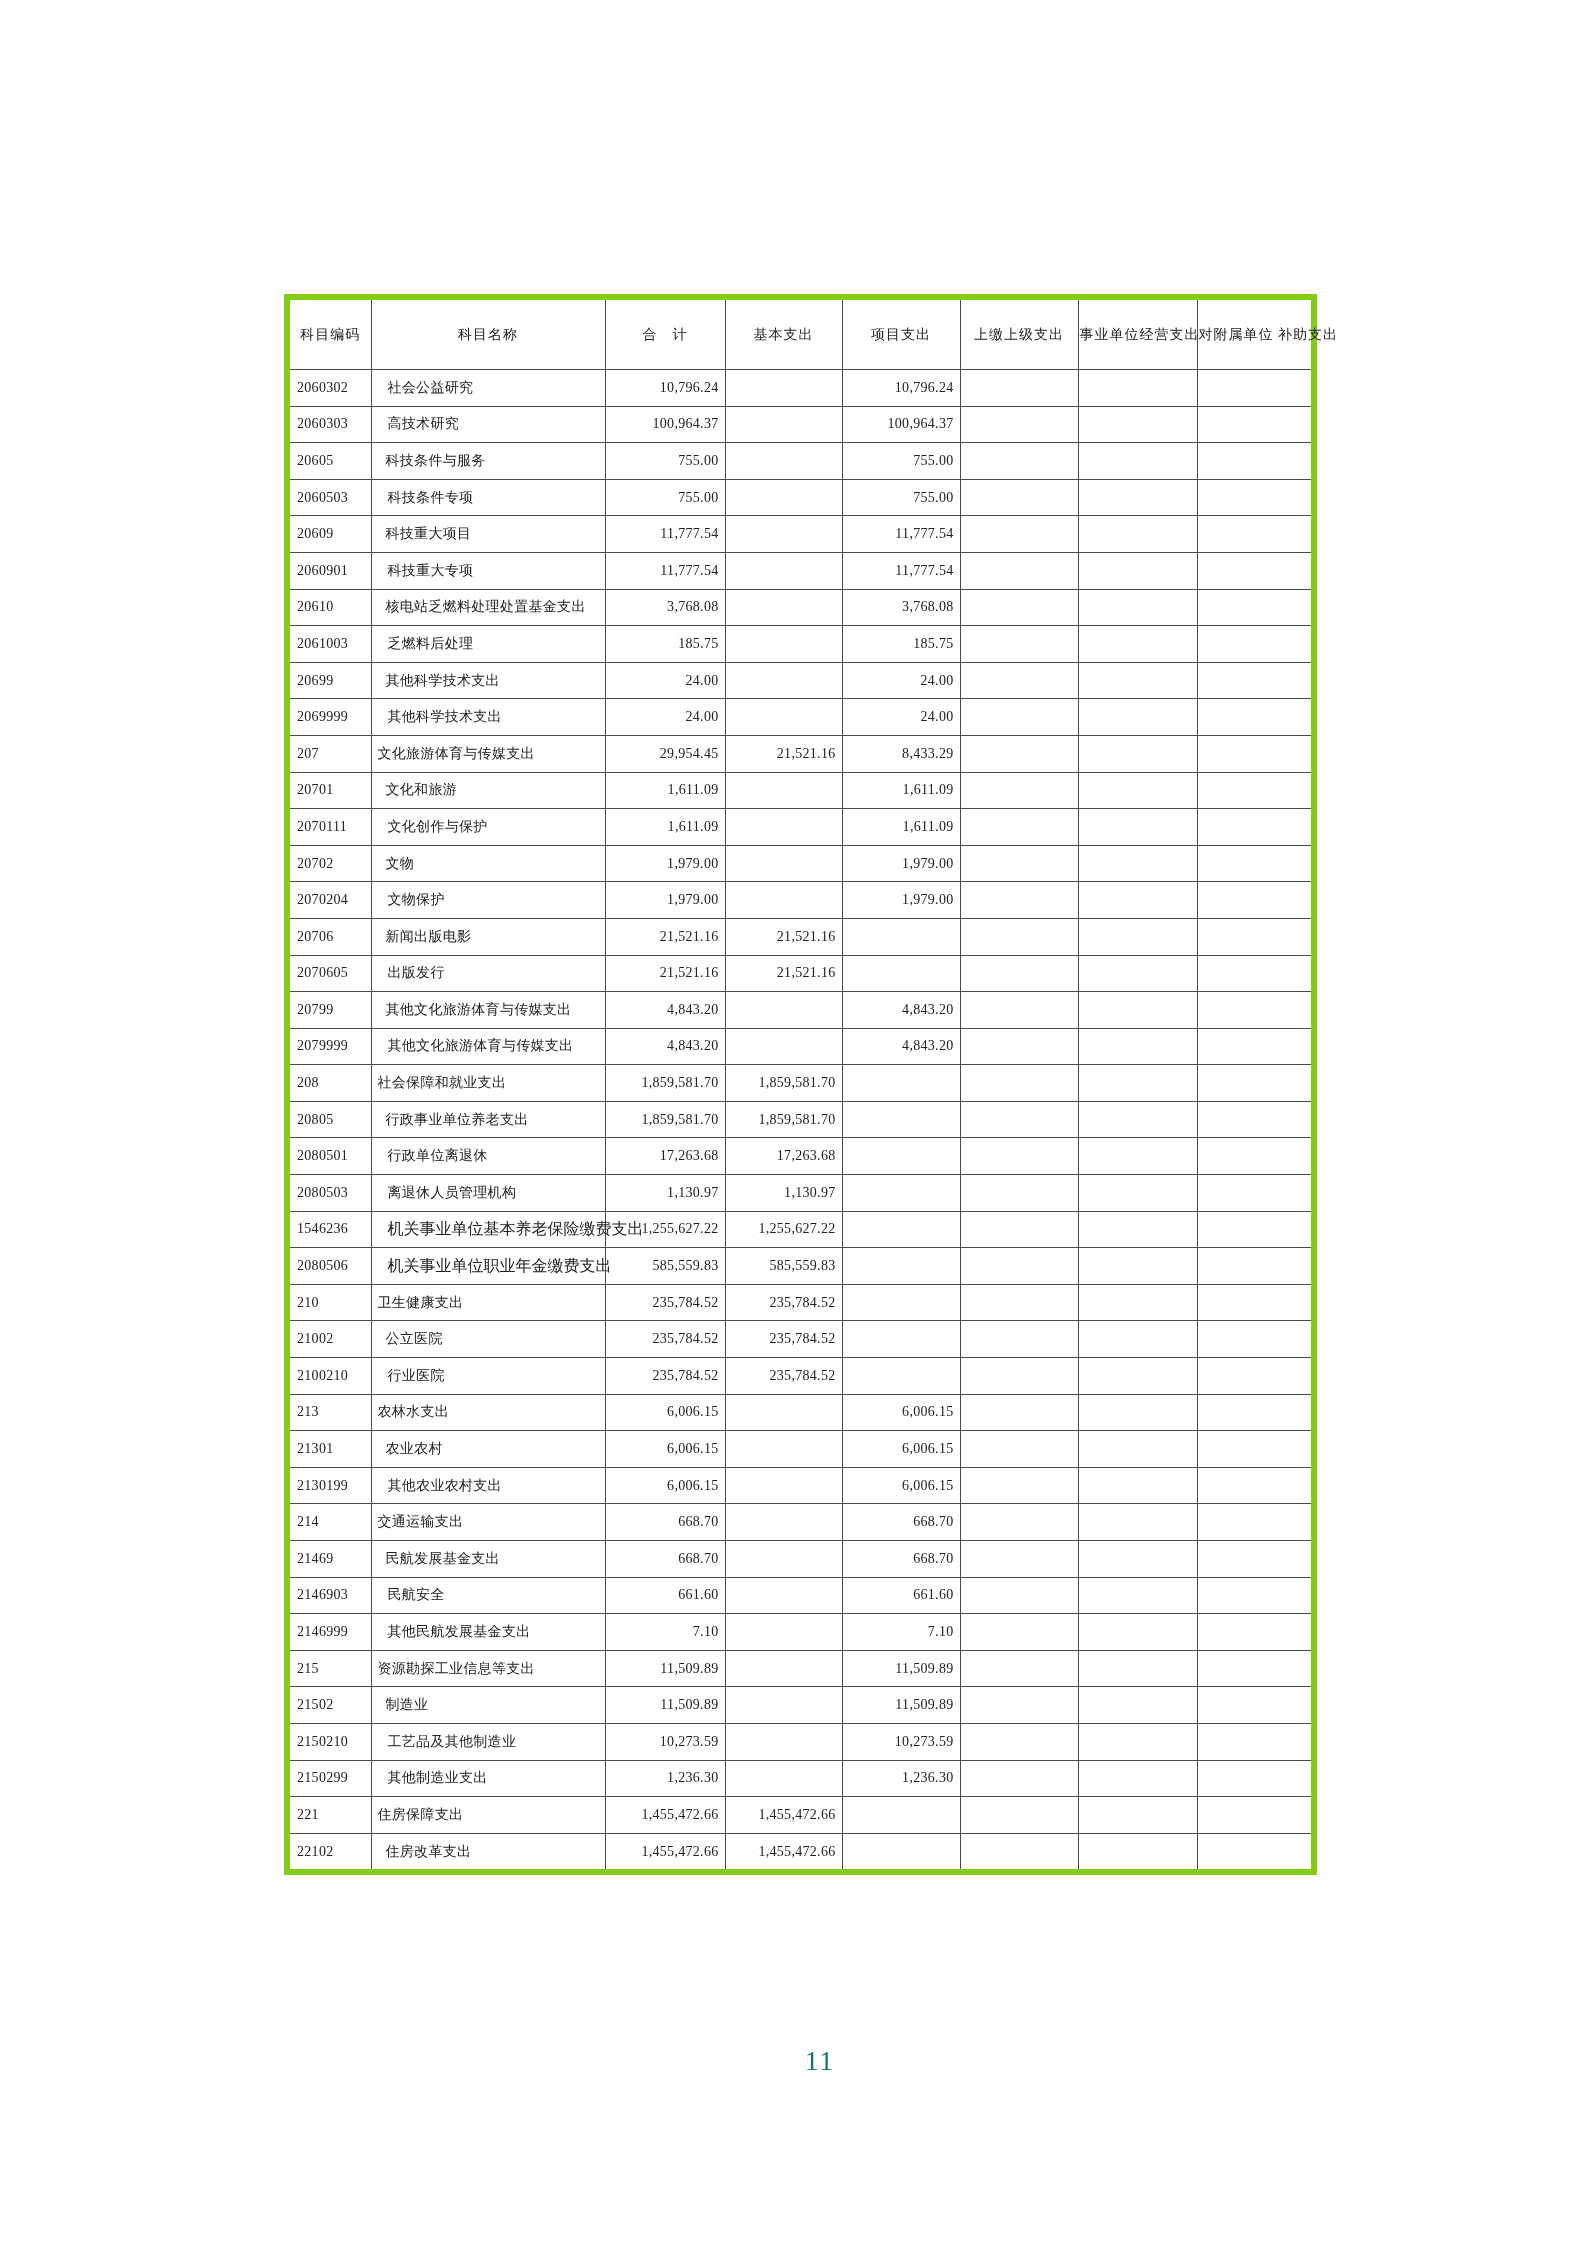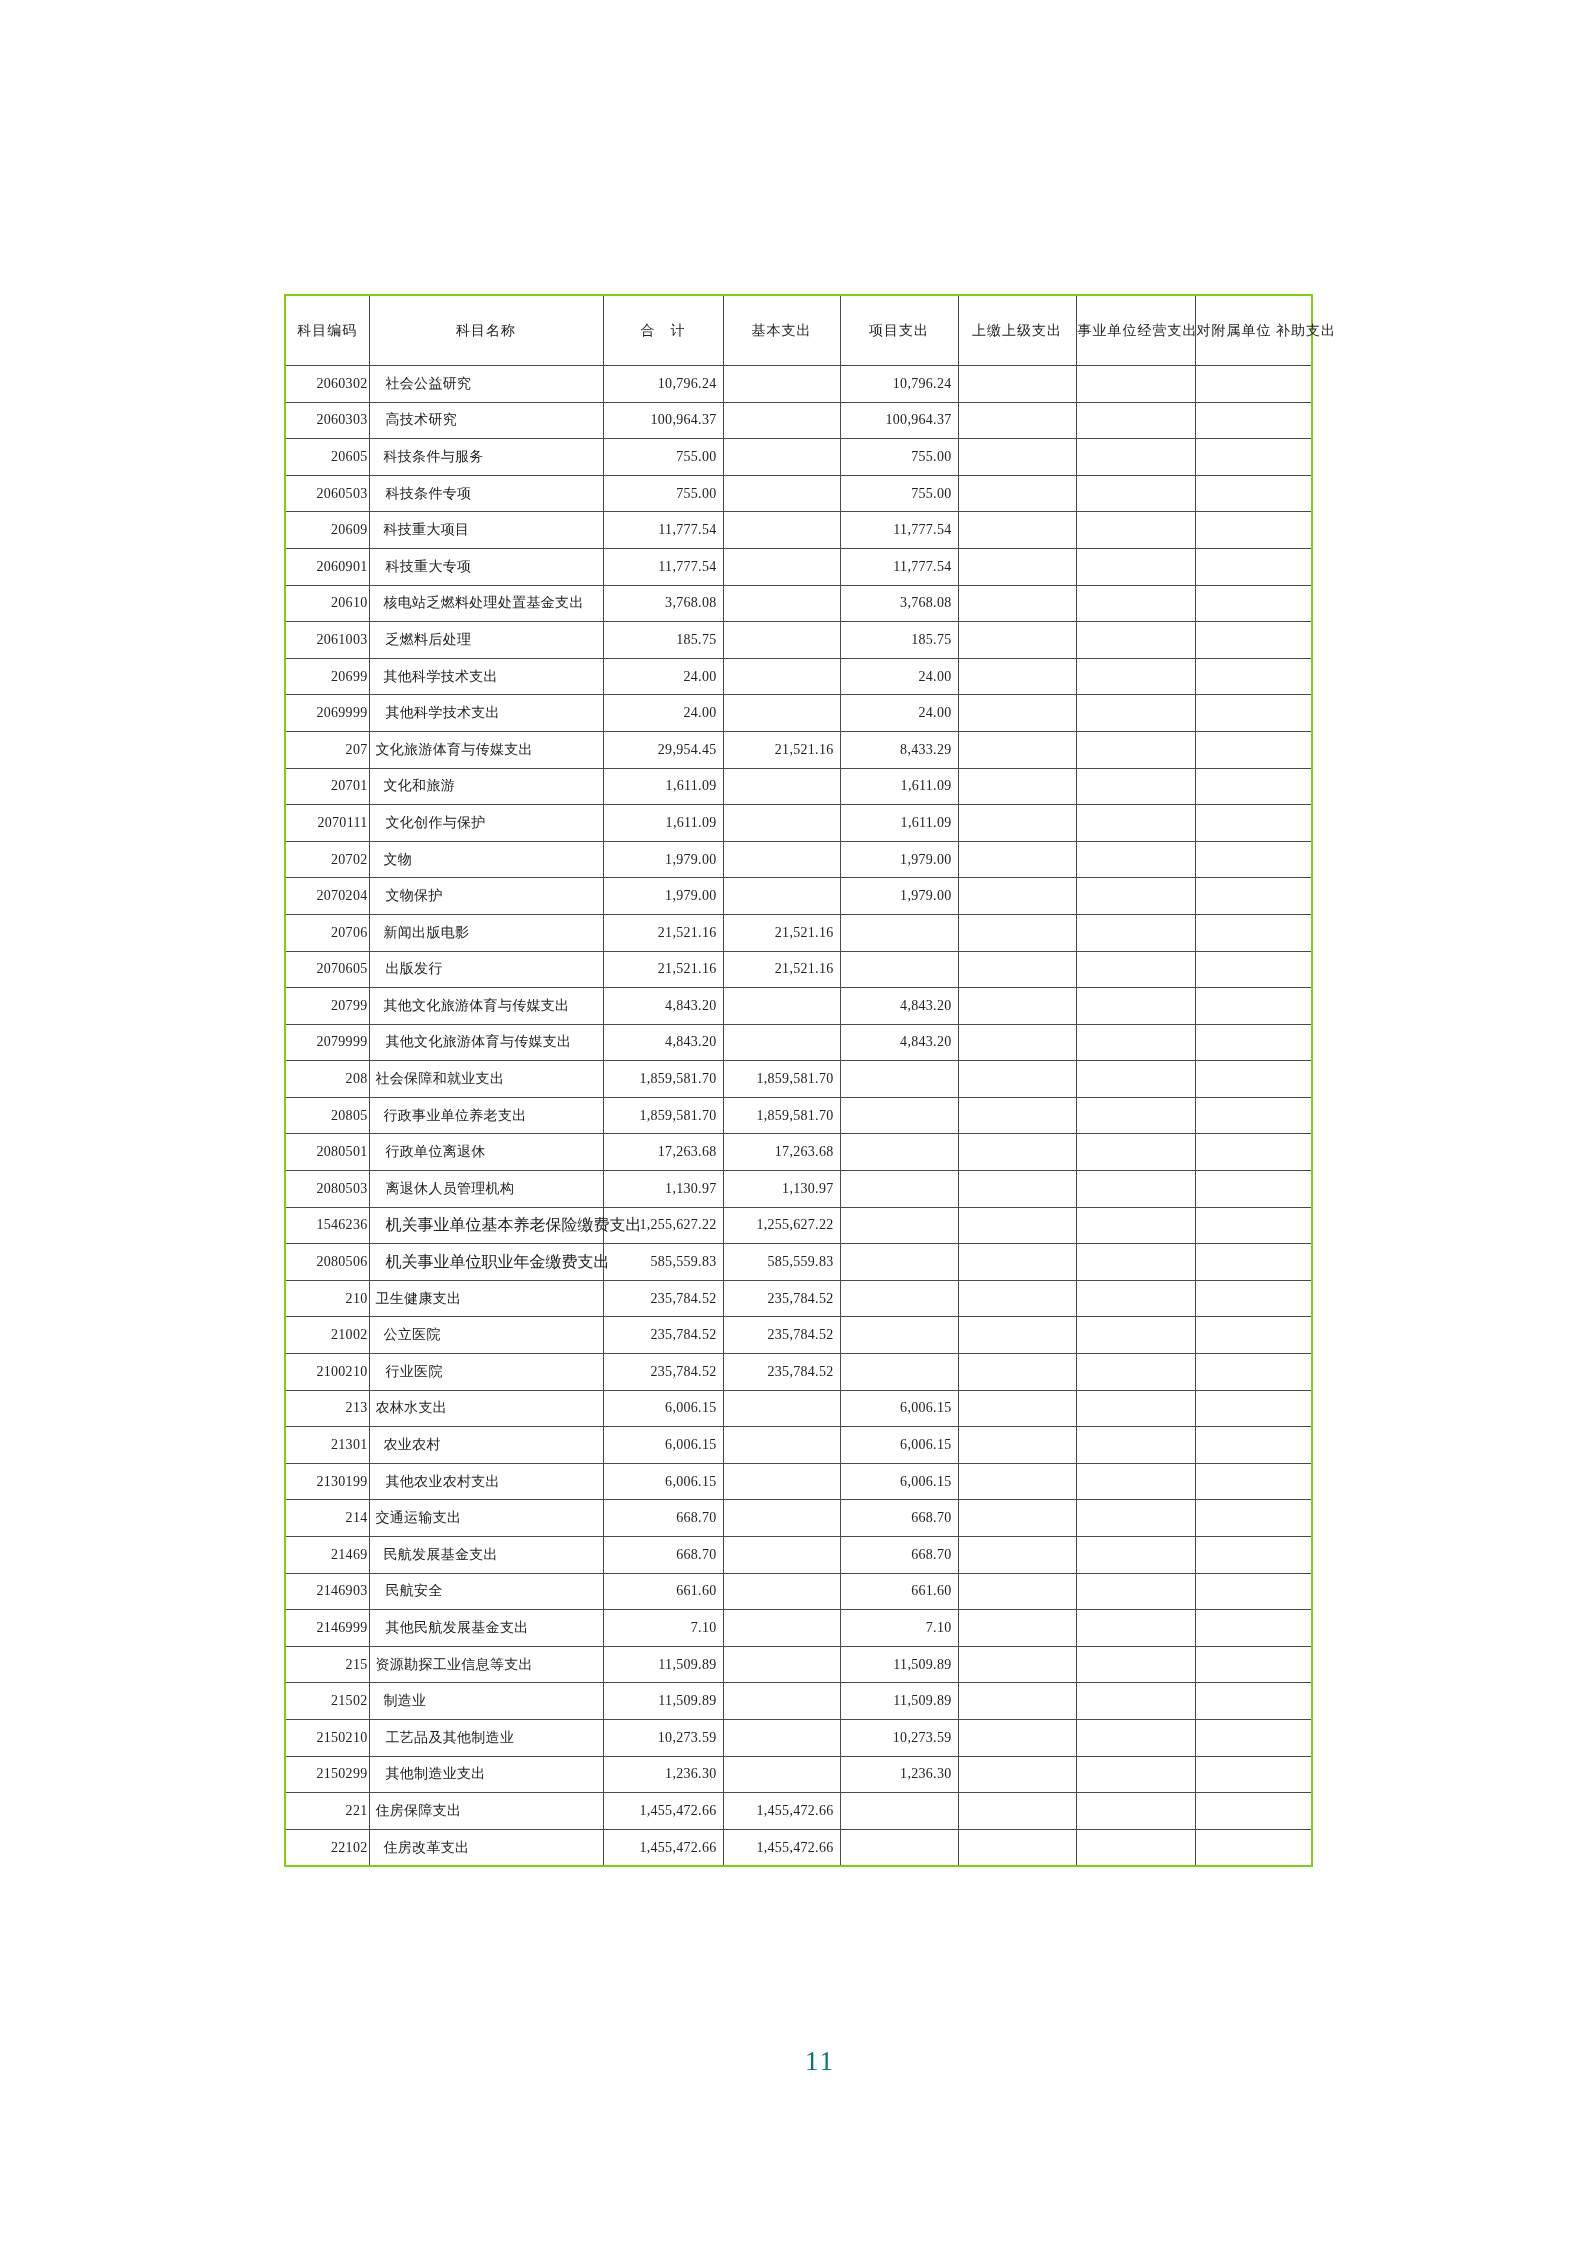--- a/index.html
+++ b/index.html
@@ -26,36 +26,36 @@
   }
   table.budget th,
   table.budget td{
     border:1px solid #4a4a4a;
     font-weight:normal;
     font-size:14px;
     color:#222;
     overflow:visible;
     white-space:nowrap;
   }
-  table.budget{border:2px solid #84cc16;}
+  table.budget{border:6px solid #84cc16;}
   thead th{
     height:67px;
     text-align:center;
     vertical-align:middle;
     white-space:pre-line;
     font-size:14px;
     letter-spacing:1px;
     border-bottom:4px double #4a4a4a;
   }
   tbody td{
     height:33.6px;
     vertical-align:middle;
     letter-spacing:0.3px;
   }
-  .col-code{text-align:right;padding-left:7px;}
+  .col-code{text-align:left;padding-left:7px;}
   .col-name{text-align:left;}
   .col-name.lvl0{padding-left:6px;}
   .col-name.lvl1{padding-left:14px;}
   .col-name.lvl2{padding-left:16px;}
   .col-name.squeeze{font-size:16px;letter-spacing:0;}
   .col-total,.col-basic,.col-project,
   .col-upper,.col-operating,.col-subsidy{
     text-align:right;padding-right:6px;
   }
   .page-number{

